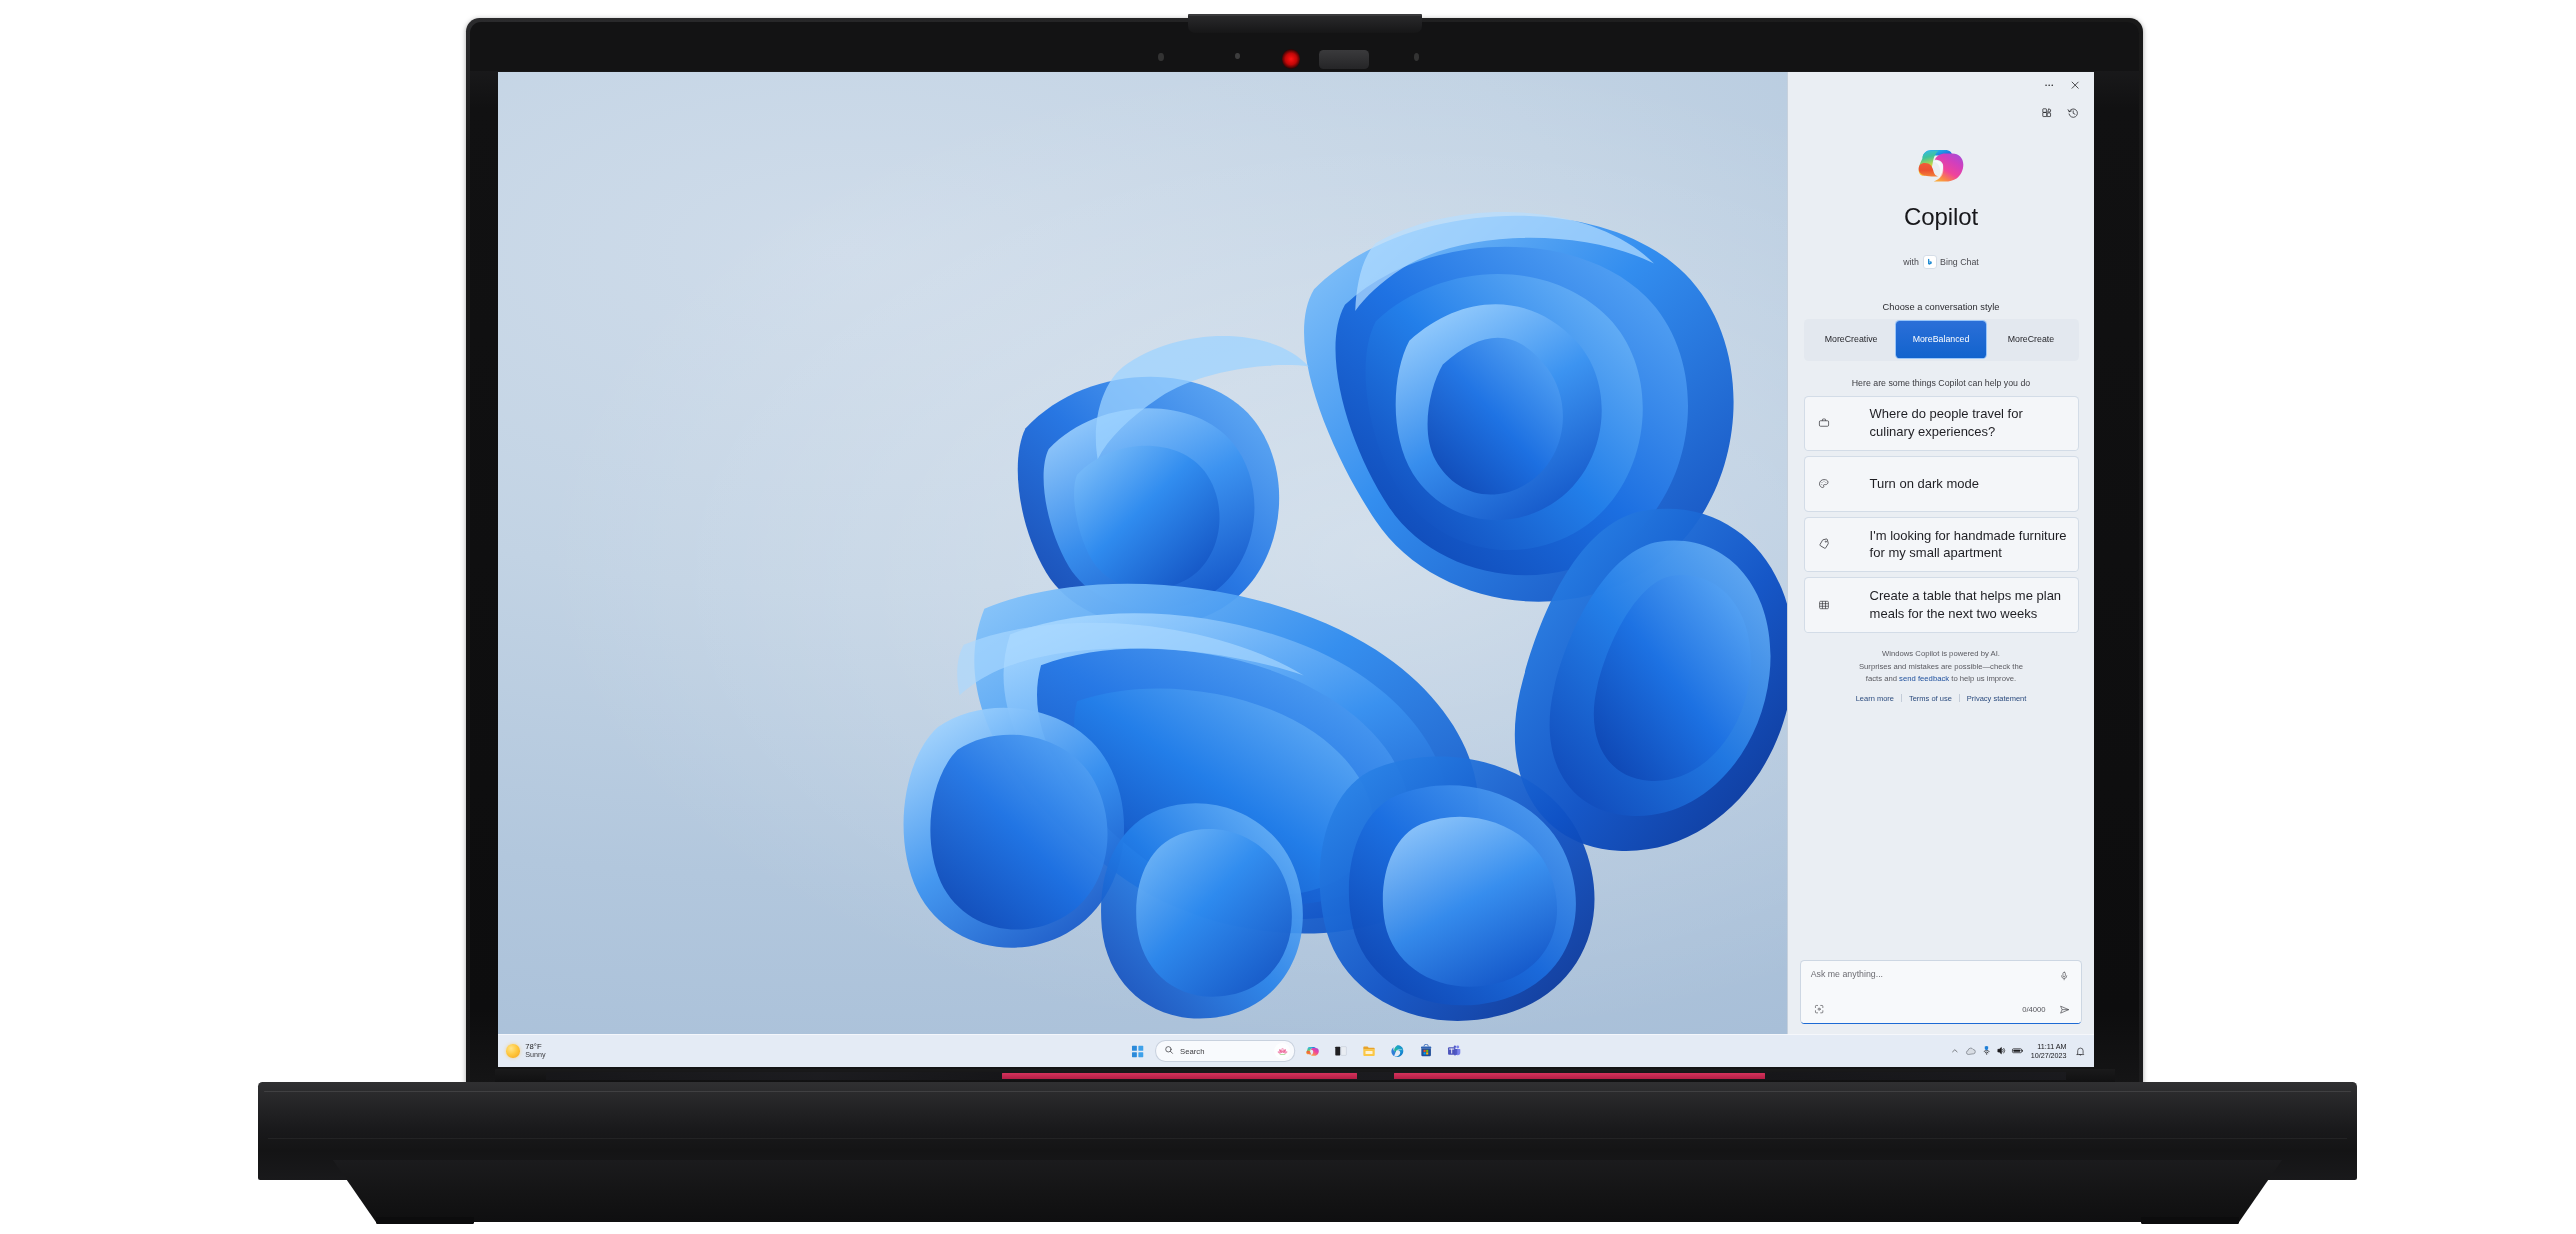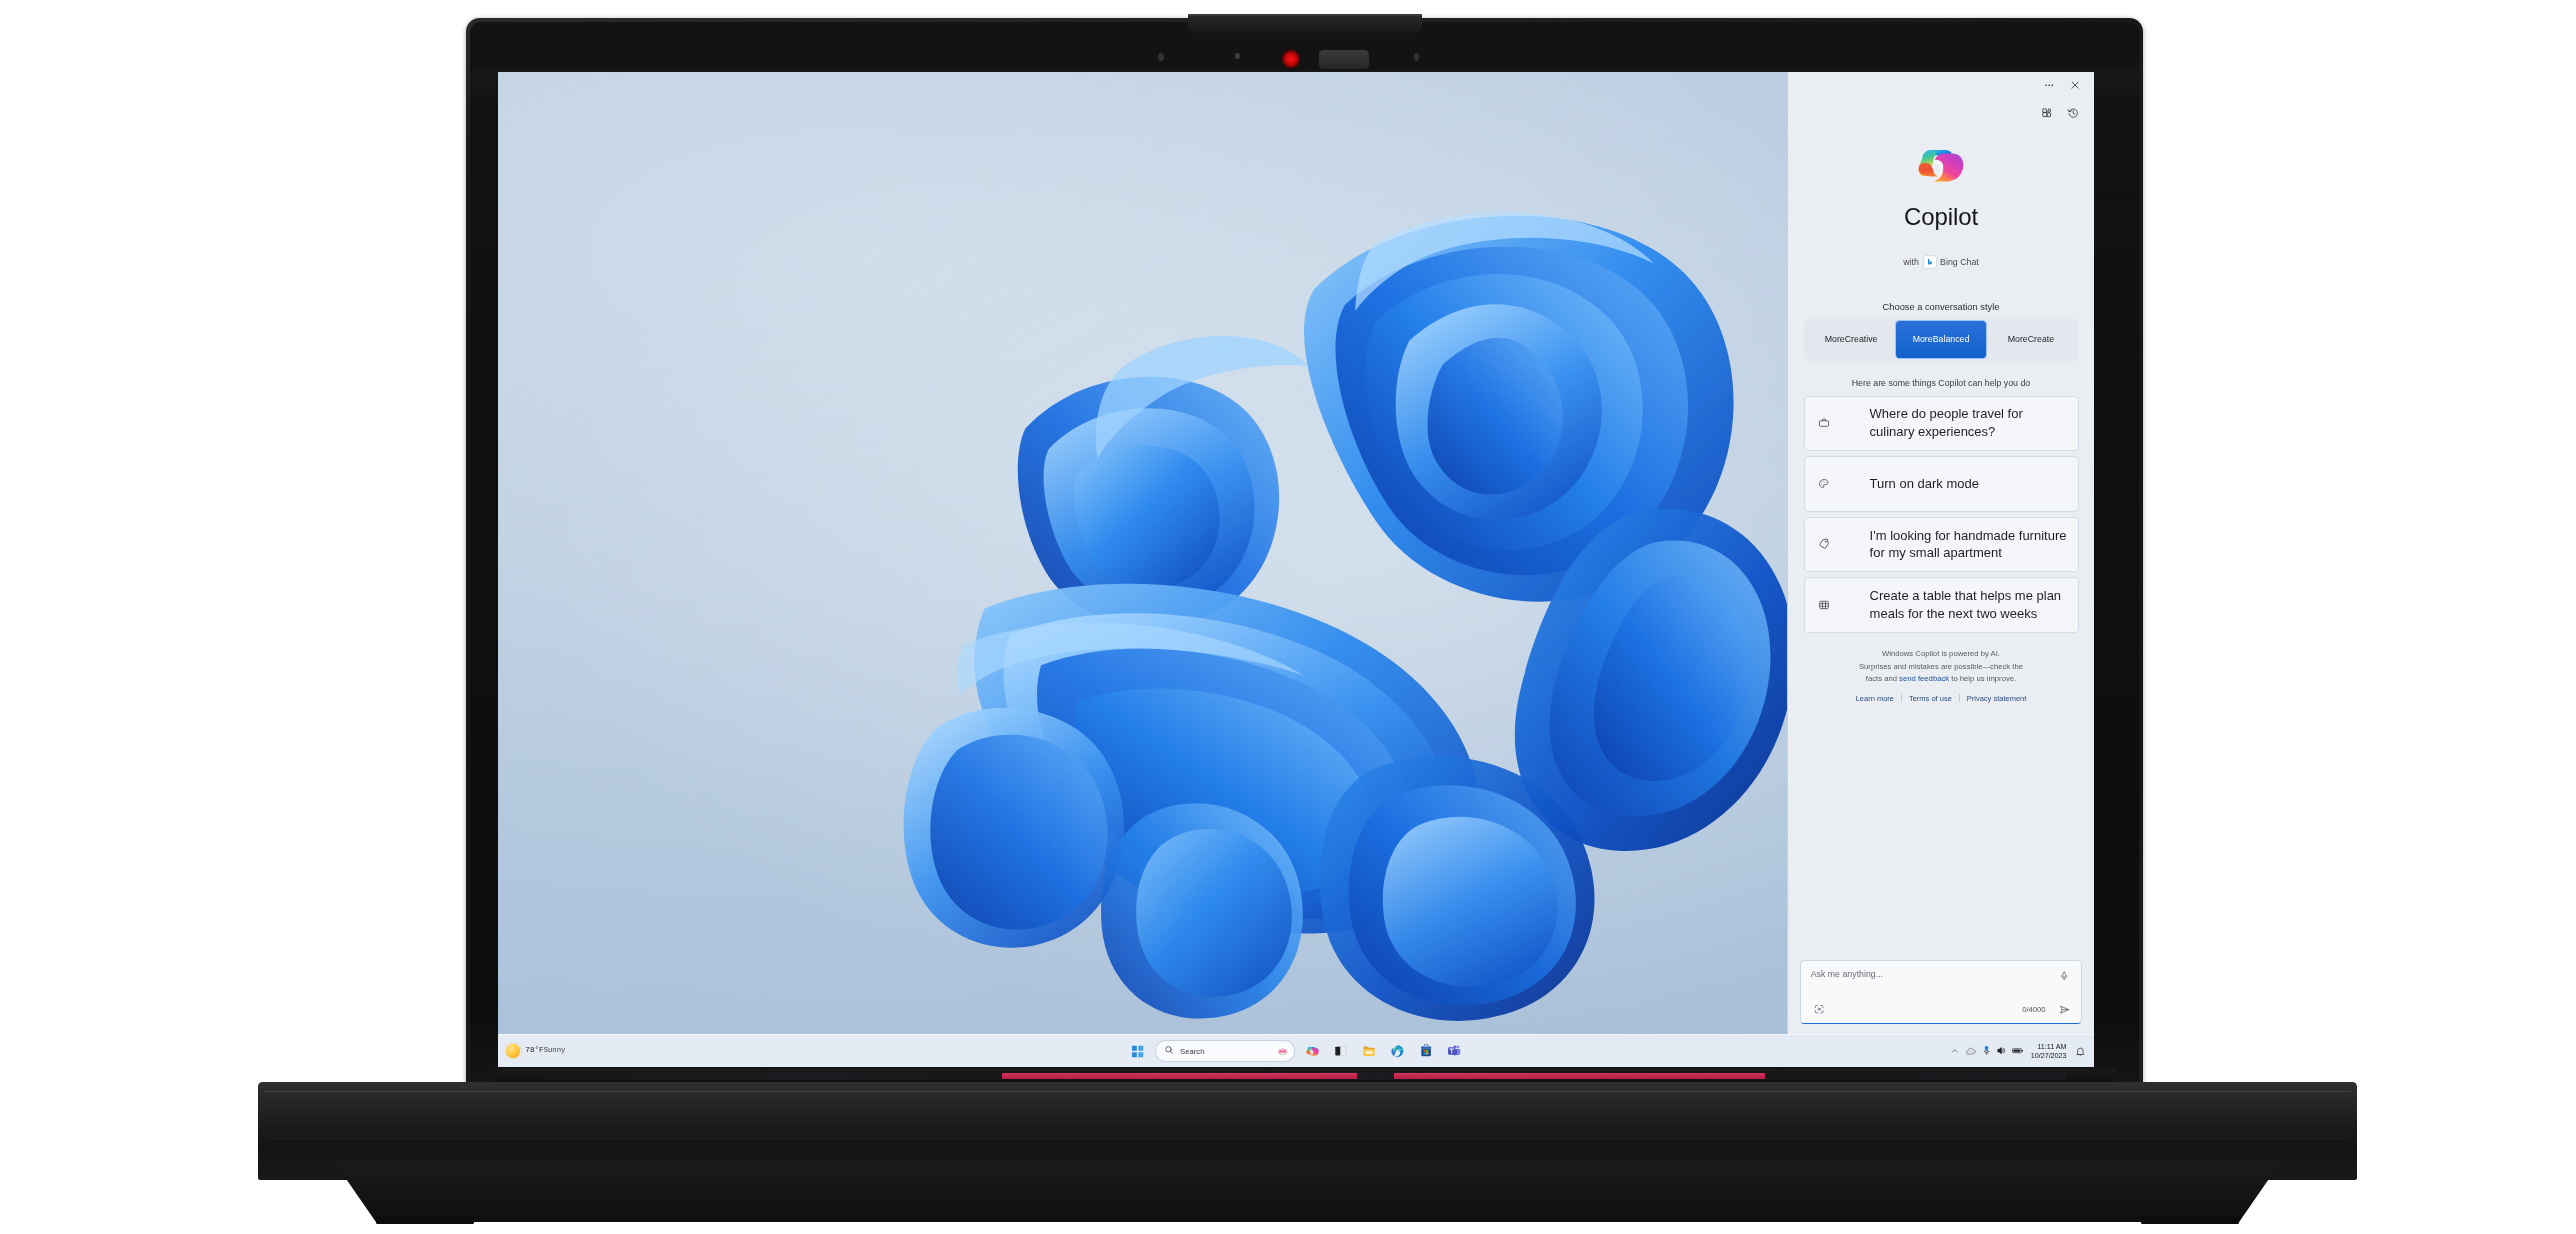--- a/index.html
+++ b/index.html
@@ -50,21 +50,21 @@
   .bloom{position:absolute;left:50%;top:50%;transform:translate(-50%,-50%);width:1056px;height:902px;}
 
   
   .taskbar{position:absolute;left:0;bottom:0;width:100%;height:32px;
     background:rgba(232,238,246,.93);border-top:0.5px solid rgba(255,255,255,.55);
     display:flex;align-items:center;}
   .weather{display:flex;align-items:center;gap:5.7px;padding:0 7.2px 0 8.2px;height:100%;cursor:default;}
   .sun{width:13.4px;height:13.4px;border-radius:50%;
     background:radial-gradient(circle at 36% 32%,#ffe48a 0%,#ffc940 45%,#f2a117 100%);
     box-shadow:0 0 3.6px rgba(255,190,60,.55);}
-  .wtxt{display:flex;line-height:1.18;font-family:Liberation Mono, monospace;}
+  .wtxt{display:flex;flex-direction:column;line-height:1.18;}
   .wtemp{font-size:7.7px;color:#1d1d1f;}
   .wcond{font-size:7.2px;color:#3c3c40;}
 
   .tb-center{position:absolute;left:50%;transform:translateX(-50%);display:flex;align-items:center;gap:6.7px;}
   .tb-ico{width:21.6px;height:21.6px;display:flex;align-items:center;justify-content:center;border-radius:3.1px;cursor:pointer;}
   .searchbox{display:flex;align-items:center;gap:5.7px;height:20.6px;padding:0 3.6px 0 8.2px;
     width:126px;border-radius:10.3px;background:rgba(252,253,255,.82);
     border:0.5px solid rgba(160,175,195,.55);cursor:text;}
   .searchbox .sl{font-size:7.7px;color:#3d3d41;flex:1;}
   .lotus{width:16px;height:16px;border-radius:50%;background:rgba(255,255,255,.75);

